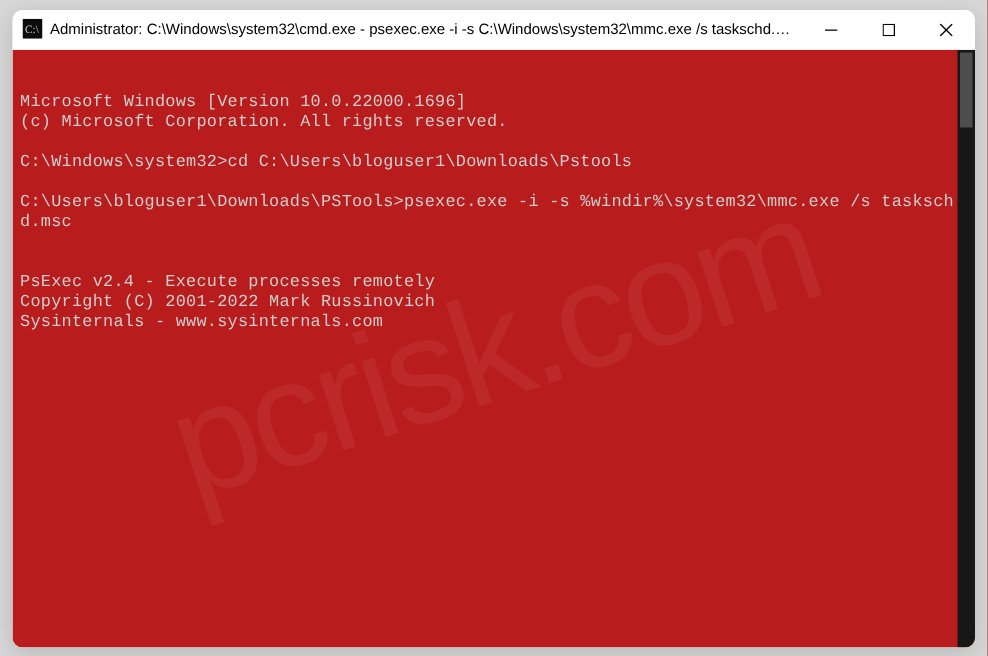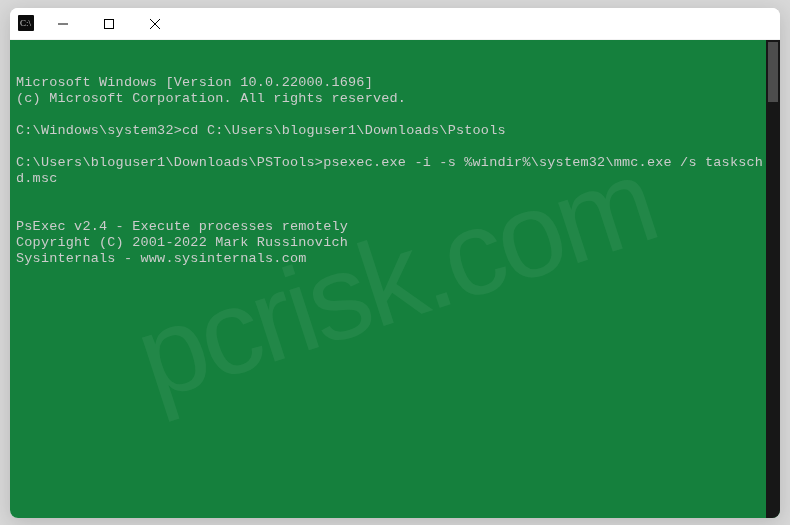--- a/index.html
+++ b/index.html
@@ -70,21 +70,21 @@
       background: transparent;
       border: none;
       cursor: pointer;
     }
     .wc-btn svg {
       width: 10px;
       height: 10px;
     }
     .terminal {
       flex: 1;
-      background: #15803d;
+      background: #b91c1c;
       color: #cccccc;
       font-family: Consolas, 'Courier New', monospace;
       font-size: 13.5px;
       line-height: 1.18;
       padding: 4px 6px;
       overflow: hidden;
       position: relative;
       white-space: pre-wrap;
       word-break: break-all;
       letter-spacing: 0.2px;
@@ -127,20 +127,21 @@
 <body>
 
 <div class="window">
   <div class="titlebar">
     <span class="titlebar-icon">
       <svg viewBox="0 0 16 16">
         <rect x="0" y="0" width="16" height="16" fill="#0c0c0c" rx="1"></rect>
         <text x="2" y="11" font-size="9" fill="#ccc" font-family="Consolas">C:\</text>
       </svg>
     </span>
+    <span class="titlebar-text">Administrator: C:\Windows\system32\cmd.exe - psexec.exe  -i -s C:\Windows\system32\mmc.exe /s taskschd.msc</span>
     <div class="window-controls">
       <button class="wc-btn">
         <svg viewBox="0 0 10 10">
             <line x1="0" y1="5" x2="10" y2="5" stroke="#000" stroke-width="1"></line>
           </svg>
       </button>
       <button class="wc-btn">
         <svg viewBox="0 0 10 10">
             <rect x="0.5" y="0.5" width="9" height="9" fill="none" stroke="#000" stroke-width="1"></rect>
           </svg>

